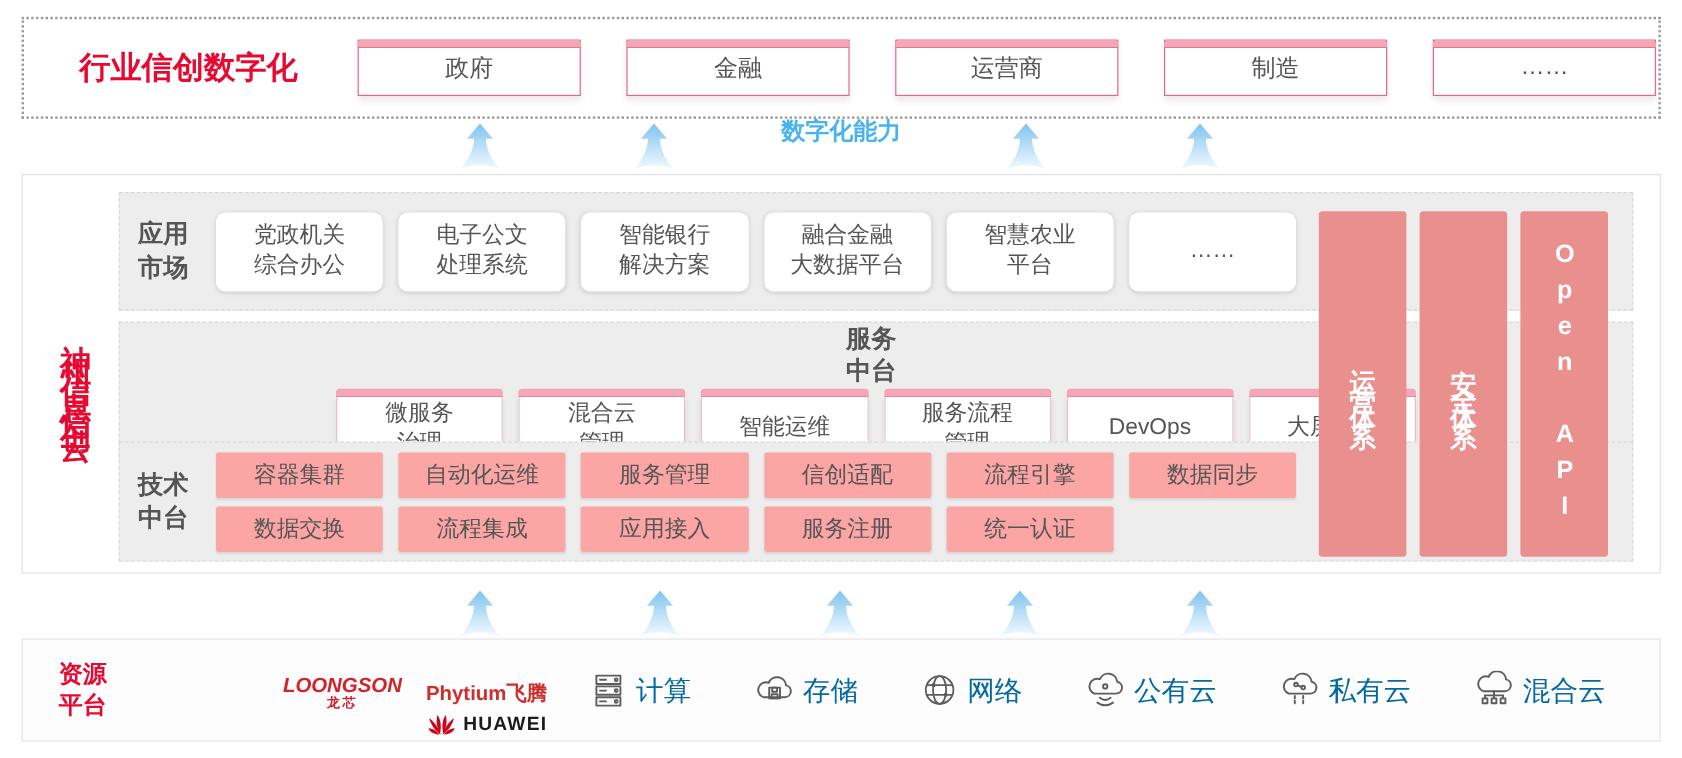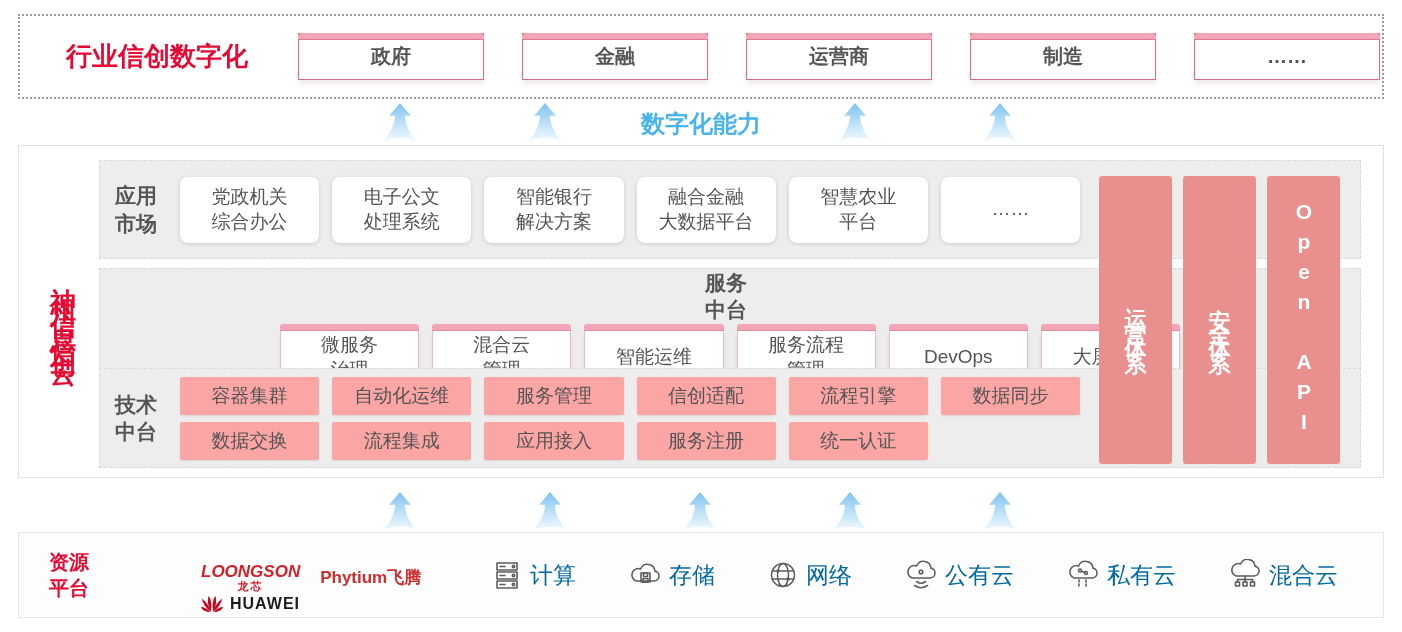--- a/index.html
+++ b/index.html
@@ -5,30 +5,30 @@
   html,body{margin:0;padding:0;background:#fff;}
   body{width:1402px;height:632px;position:relative;overflow:hidden;
        font-family:"Liberation Sans","DejaVu Sans",sans-serif;color:#555;}
   .abs{position:absolute;box-sizing:border-box;}
 
   
   .top-banner{left:18px;top:14px;width:1366px;height:85px;
     border:2px dotted #9b9b9b;display:flex;align-items:center;background:#fff;}
   .banner-title{margin-left:46px;width:196px;flex:none;
     font-size:26px;font-weight:bold;color:#e60a32;}
-  .industry-row{flex:1;display:flex;gap:38px;margin:0 2px 0 36px;font-weight:bold;}
+  .industry-row{flex:1;display:flex;gap:38px;margin:0 2px 0 36px;}
   .industry-btn{flex:1;height:45px;position:relative;background:#fff;
     border:1px solid #dd6c86;display:flex;align-items:center;justify-content:center;
     font-size:20px;color:#555;box-shadow:0 4px 5px rgba(120,40,60,.10);}
   .industry-btn .stripe{position:absolute;top:-1px;left:-1px;right:-1px;height:6px;
     background:#f3a6b8;border-radius:4px 4px 0 0;border-bottom:1px solid #e0788f;}
 
   
-  .cap-label{top:108px;left:50%;transform:translateX(-50%);
-    font-size:24px;font-weight:bold;color:#47b4ef;}
+  .cap-label{top:96px;left:50%;transform:translateX(-50%);
+    font-size:20px;font-weight:bold;color:#47b4ef;}
   .arrow{width:40px;height:40px;}
 
   
   .main-box{left:18px;top:145px;width:1366px;height:333px;
     border:1px solid #e2e2e2;background:#fff;}
   .cloud-title{position:absolute;left:22px;top:0;height:100%;width:46px;
     display:flex;align-items:center;justify-content:center;
     writing-mode:vertical-rl;text-orientation:upright;
     font-size:26px;font-weight:bold;color:#e60a32;letter-spacing:13px;}
   .row{position:absolute;left:80px;width:1262px;background:#ededed;
@@ -54,21 +54,21 @@
     writing-mode:vertical-rl;text-orientation:upright;color:#fff;font-weight:bold;
     font-size:22px;letter-spacing:15px;}
   .side-bar.openapi{letter-spacing:7px;font-size:21px;}
 
   
   .res-box{left:18px;top:532px;width:1366px;height:86px;border:1px solid #e5e5e5;
     background:#fdfdfd;display:flex;align-items:center;}
   .res-title{margin-left:30px;width:82px;flex:none;font-size:20px;font-weight:bold;
     color:#e60a32;white-space:pre-line;line-height:1.3;}
   .vendors{width:255px;flex:none;margin-left:70px;display:flex;flex-direction:column;
-    align-items:flex-start;gap:3px;margin-top:25px;}
+    align-items:flex-end;gap:3px;margin-top:25px;}
   .vendor-row1{display:flex;gap:20px;align-items:center;}
   .loongson{display:flex;flex-direction:column;align-items:center;color:#d3222a;
     font-weight:bold;font-style:italic;font-size:17px;line-height:1;}
   .loongson .cn{font-size:11px;font-style:normal;letter-spacing:2px;margin-top:1px;}
   .phytium{color:#cf2e2e;font-weight:bold;font-size:17px;}
   .vendor-row2{display:flex;align-items:center;gap:7px;}
   .huawei-text{font-size:16px;font-weight:bold;color:#1b1b1b;letter-spacing:1px;}
   .resources{flex:1;display:flex;justify-content:space-between;align-items:center;
     margin:0 45px 0 35px;}
   .resource-item{display:flex;align-items:center;gap:7px;font-size:23px;color:#0369a1;}

